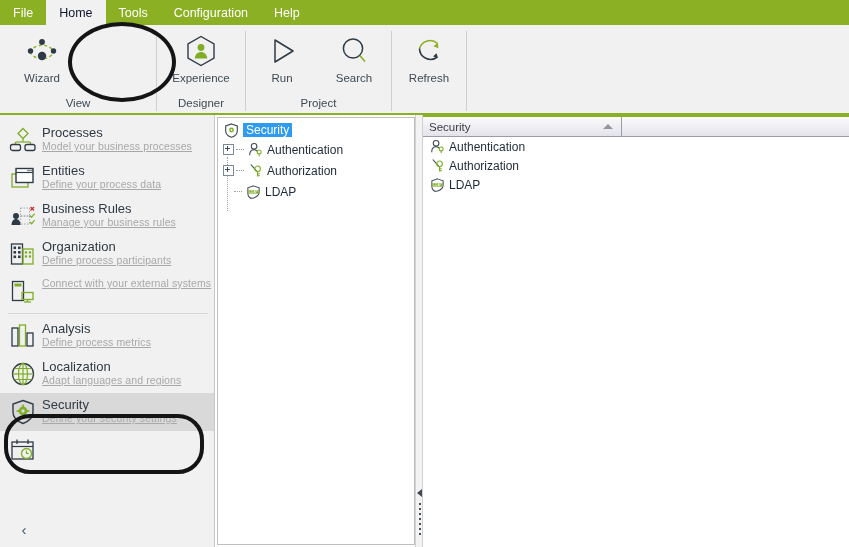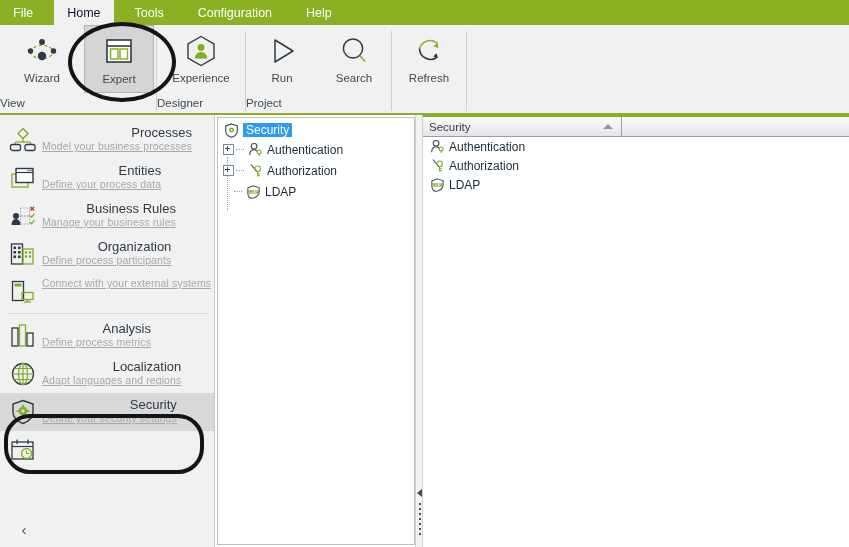--- a/index.html
+++ b/index.html
@@ -15,21 +15,20 @@
   }
   #app { position: relative; width: 849px; height: 547px; }
 
   
   .menubar {
     height: 25px;
     background: #8cb024;
     display: flex;
     align-items: stretch;
     font-size: 12.5px;
-    gap: 8px;
   }
   .menu-item {
     padding: 0 13px;
     display: flex; align-items: center;
     color: #ffffff;
     cursor: default;
     white-space: nowrap;
   }
   .menu-item.active {
     background: #f1f1f1;
@@ -50,20 +49,21 @@
     flex-direction: column;
     justify-content: space-between;
     padding: 0;
   }
   .ribbon-group .btnrow {
     display: flex;
     align-items: flex-start;
     height: 68px;
   }
   .ribbon-group .grouplabel {
+    text-align: center;
     font-size: 11.5px;
     color: #3d4a54;
     height: 18px;
     line-height: 16px;
   }
   .rbtn {
     width: 68px;
     height: 66px;
     display: flex;
     flex-direction: column;
@@ -118,21 +118,21 @@
     cursor: default;
     position: relative;
   }
   .side-item.active { background: #d9d9d9; }
   .side-ico {
     width: 30px; height: 32px;
     flex: 0 0 30px;
     display: flex; align-items: center; justify-content: center;
     margin-right: 4px;
   }
-  .side-text { display: flex; flex-direction: column; justify-content: center; padding-top:1px;align-items:flex-end;}
+  .side-text { display: flex; flex-direction: column; justify-content: center; padding-top:1px;}
   .side-title {
     font-size: 13px;
     color: #2e3a45;
     line-height: 15px;
   }
   .side-sub {
     font-size: 10.5px;
     color: #a8a8a8;
     line-height: 13px;
     letter-spacing: 0.1px;
@@ -316,31 +316,20 @@
             <svg width="36" height="32" viewBox="0 0 36 32">
               <path d="M6 17 A13 11 0 0 1 30 17" fill="none" stroke="#8cb024" stroke-width="1.4" stroke-dasharray="3,2.5"></path>
               <path d="M6 17 A13 11 0 0 0 30 17" fill="none" stroke="#8cb024" stroke-width="1.4" stroke-dasharray="3,2.5"></path>
               <circle cx="18" cy="21" r="4.2" fill="#2e3a45"></circle>
               <circle cx="18" cy="7" r="2.9" fill="#2e3a45"></circle>
               <circle cx="6.5" cy="16" r="2.7" fill="#2e3a45"></circle>
               <circle cx="29.5" cy="16" r="2.7" fill="#2e3a45"></circle>
             </svg>
           </div>
           <div class="lbl">Wizard</div>
-        </div>
-        <div class="rbtn selected" style="margin-left:8px">
-          <div class="ico">
-            <svg width="34" height="30" viewBox="0 0 34 30">
-              <rect x="5" y="3" width="24" height="22" fill="#ffffff" stroke="#2e3a45" stroke-width="1.6"></rect>
-              <line x1="5" y1="9" x2="29" y2="9" stroke="#2e3a45" stroke-width="1.6"></line>
-              <rect x="8.5" y="12" width="7.5" height="10" fill="none" stroke="#8cb024" stroke-width="1.5"></rect>
-              <rect x="18" y="12" width="7.5" height="10" fill="none" stroke="#8cb024" stroke-width="1.5"></rect>
-            </svg>
-          </div>
-          <div class="lbl">Expert</div>
         </div>
       </div>
       <div class="grouplabel">View</div>
     </div>
 
     <div class="vsep"></div>
 
     <div class="ribbon-group" style="width:88px">
       <div class="btnrow">
         <div class="rbtn" style="width:88px">

